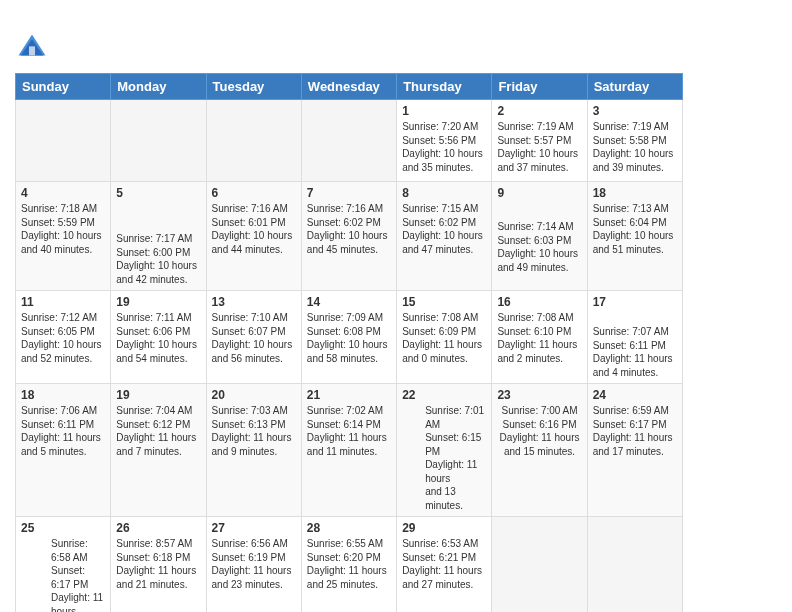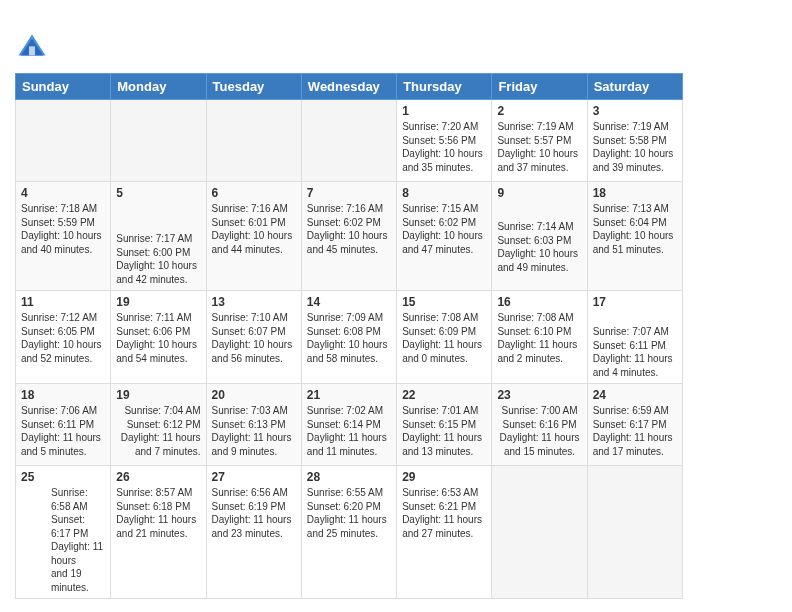--- a/index.html
+++ b/index.html
@@ -262,42 +262,42 @@
         <tr>
           <td>
             <span class="day-number">18</span>
             <div class="day-info" style="white-space: pre-line;">Sunrise: 7:06 AM
 Sunset: 6:11 PM
 Daylight: 11 hours
 and 5 minutes.</div>
           </td>
           <td>
             <span class="day-number">19</span>
-            <div class="day-info" style="white-space: pre-line; text-align: right;">Sunrise: 7:04 AM
+            <div class="day-info" style="white-space: pre-line;">Sunrise: 7:04 AM
 Sunset: 6:12 PM
 Daylight: 11 hours
 and 7 minutes.</div>
           </td>
           <td>
             <span class="day-number">20</span>
             <div class="day-info" style="white-space: pre-line;">Sunrise: 7:03 AM
 Sunset: 6:13 PM
 Daylight: 11 hours
 and 9 minutes.</div>
           </td>
           <td>
             <span class="day-number">21</span>
             <div class="day-info" style="white-space: pre-line;">Sunrise: 7:02 AM
 Sunset: 6:14 PM
 Daylight: 11 hours
 and 11 minutes.</div>
           </td>
           <td>
             <span class="day-number">22</span>
-            <div class="day-info" style="white-space: pre-line;">Sunrise: 7:01 AM
+            <div class="day-info" style="white-space: pre-line; margin-left: 23px;">Sunrise: 7:01 AM
 Sunset: 6:15 PM
 Daylight: 11 hours
 and 13 minutes.</div>
           </td>
           <td>
             <span class="day-number">23</span>
             <div class="day-info" style="white-space: pre-line; text-align: center;">Sunrise: 7:00 AM
 Sunset: 6:16 PM
 Daylight: 11 hours
 and 15 minutes.</div>

